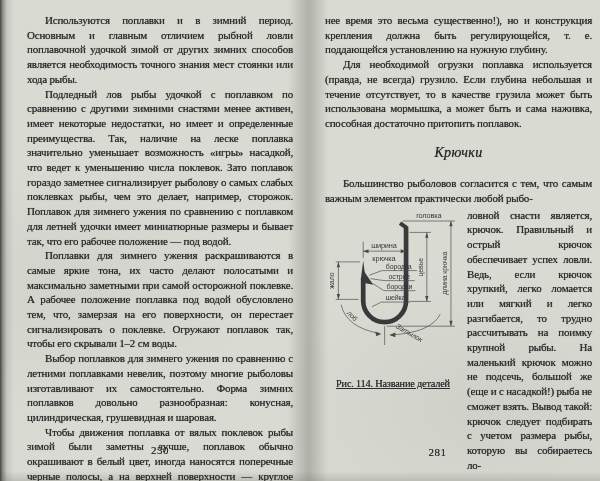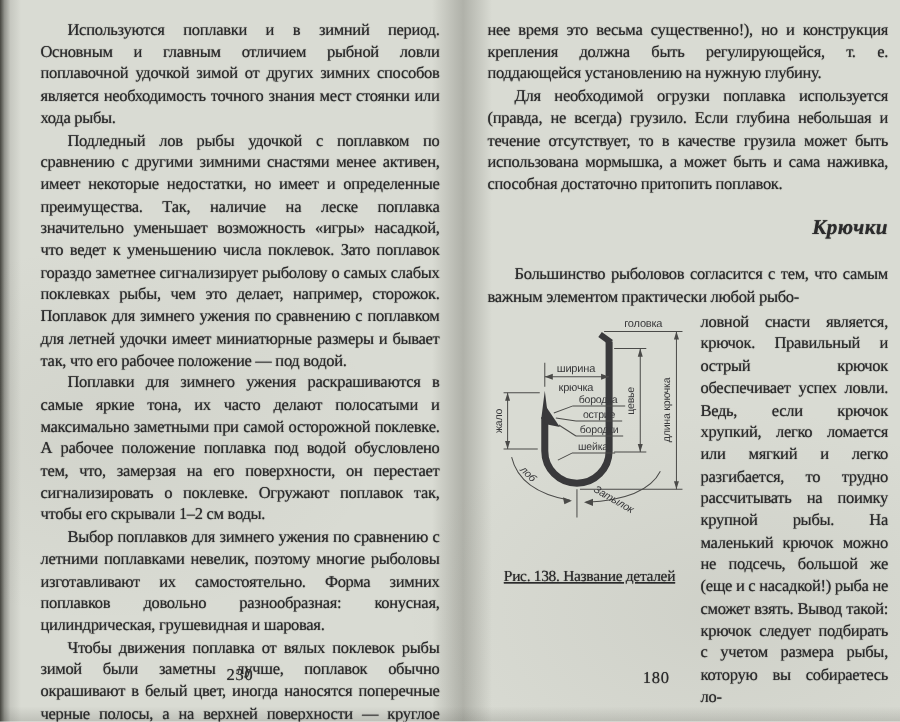--- a/index.html
+++ b/index.html
@@ -19,21 +19,21 @@
     background:linear-gradient(90deg, rgba(0,0,0,0) 0%, rgba(70,70,62,0.22) 40%, rgba(70,70,62,0.28) 52%, rgba(0,0,0,0) 100%);
     pointer-events:none;
   }
   .page{position:absolute;top:13px;font-size:11px;line-height:14.7px;letter-spacing:-0.2px;}
   .page p{margin:0;text-align:justify;text-indent:18px;
     text-shadow:0 0 0.7px rgba(45,45,42,0.85);}
   .page p.noindent{text-indent:0;}
   .left-page{left:27px;width:266px;}
   .right-page{left:325px;width:267px;}
   .heading{
-    text-align:right;font-weight:bold;font-style:italic;font-size:14px;
+    text-align:center;font-weight:normal;font-style:italic;font-size:14px;
     margin:15px 0 16px 0;letter-spacing:0.3px;
     text-shadow:0 0 0.7px rgba(45,45,42,0.9);
   }
   .fig-row{display:flex;gap:6px;margin-top:2px;}
   .fig-col{width:136px;flex:0 0 auto;text-decoration:underline;}
   .wrap-col{flex:1 1 auto;min-width:0;}
   .figure-caption{
     font-size:10.3px;line-height:13px;text-align:center;margin-top:8px;
     letter-spacing:-0.2px;text-shadow:0 0 0.6px rgba(45,45,42,0.8);
   }
@@ -125,24 +125,24 @@
 
           <path class="dim" d="M 24 144 Q 32 178 82 187"></path>
           <polygon class="ah" points="84,187.5 75,184 76.5,191"></polygon>
           <text class="lbl" font-size="10.5" font-style="italic" text-anchor="middle" transform="translate(38,163) rotate(45)">лоб</text>
 
           <path class="dim" d="M 172 158 Q 158 186 98 189"></path>
           <polygon class="ah" points="96,189 105,185.5 105,192.5"></polygon>
           <text class="lbl" font-size="10.5" font-style="italic" text-anchor="middle" transform="translate(124,189) rotate(30)">Затылок</text>
         </svg>
         <div class="figure-caption">
-          <div>Рис. 138. Название деталей</div>
+          <div>Рис. 114. Название деталей</div>
         </div>
       </div>
       <div class="wrap-col">
         <p class="noindent">ловной снасти является, крючок. Правильный и острый крючок обеспечивает успех ловли. Ведь, если крючок хрупкий, легко ломается или мягкий и легко разгибается, то трудно рассчитывать на поимку крупной рыбы. На маленький крючок можно не подсечь, большой же (еще и с насадкой!) рыба не сможет взять. Вывод такой: крючок следует подбирать с учетом размера рыбы, которую вы собираетесь ло-</p>
       </div>
     </div>
   </div>
-  <div class="pagenum p-right">180</div>
+  <div class="pagenum p-right">281</div>
 
   <div class="gutter"></div>
 </div>
 
 </body></html>

